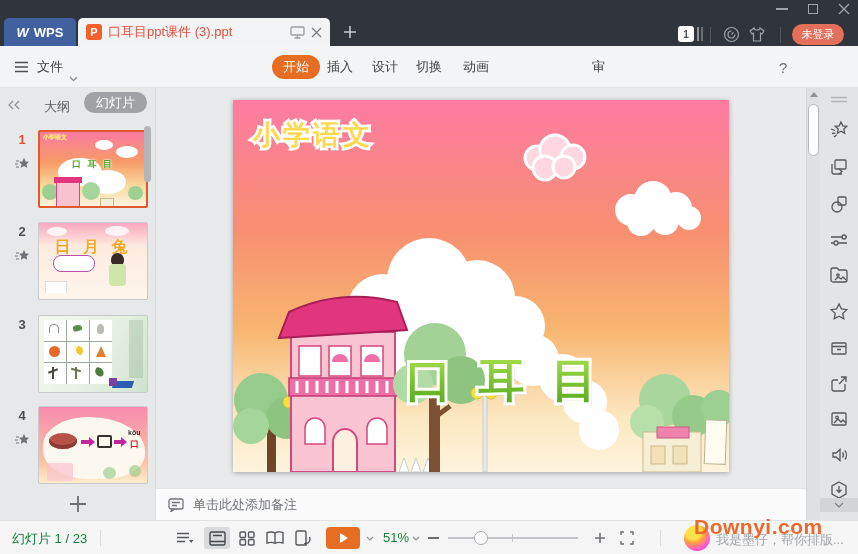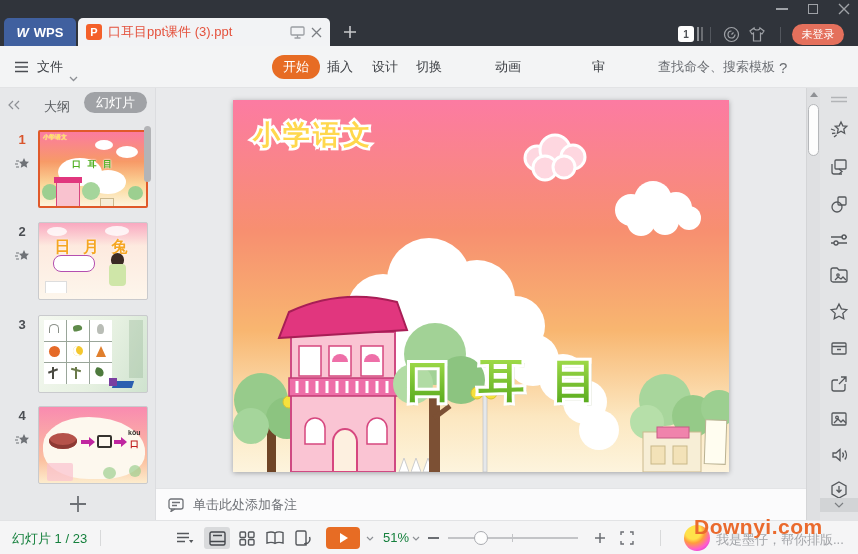--- a/index.html
+++ b/index.html
@@ -175,39 +175,38 @@
     </div>
   <div class="abs rb-item rb-tab" style="left:327px;">
       <span>插入</span>
     </div>
   <div class="abs rb-item rb-tab" style="left:372px;">
       <span>设计</span>
     </div>
   <div class="abs rb-item rb-tab" style="left:416px;">
       <span>切换</span>
     </div>
-  <div class="abs rb-item rb-tab" style="left:463px;margin-left:32px;">
+  <div class="abs rb-item rb-tab" style="left:463px;">
       <span>动画</span>
     </div>
   <div class="abs rb-item rb-tab" style="left:592px; width:14px; overflow:hidden;">
       <span>审</span>
     </div>
   <div class="abs scrollbtn">
     <svg class="ic" width="6" height="9" viewBox="0 0 6 9">
         <path d="M1 1 L5 4.5 L1 8" fill="none" stroke="#6f7277" stroke-width="1.3"></path>
       </svg>
   </div>
 
   <svg class="abs ic" style="left:637px; top:58px;" width="16" height="16" viewBox="0 0 16 16">
       <g fill="none" stroke="#6b6e73" stroke-width="1.4">
         <circle cx="6.5" cy="6.5" r="5"></circle>
         <path d="M10.5 10.5 L15 15"></path>
       </g>
     </svg>
-  <div class="abs rb-item" style="left:658px; color:#6b6e73;">查找命令、搜索模板</div>
   <div class="abs rb-item" style="left:779px; color:#6b6e73; font-size:15px;">?</div>
   <svg class="abs ic" style="left:806px; top:60px;" width="4" height="14" viewBox="0 0 4 14">
       <g fill="#6b6e73">
         <circle cx="2" cy="2" r="1.4"></circle>
         <circle cx="2" cy="7" r="1.4"></circle>
         <circle cx="2" cy="12" r="1.4"></circle>
       </g>
     </svg>
   <svg class="abs ic" style="left:830px; top:63px;" width="12" height="7" viewBox="0 0 12 7">
       <path d="M1 1 L6 6 L11 1" fill="none" stroke="#6b6e73" stroke-width="1.3"></path>

